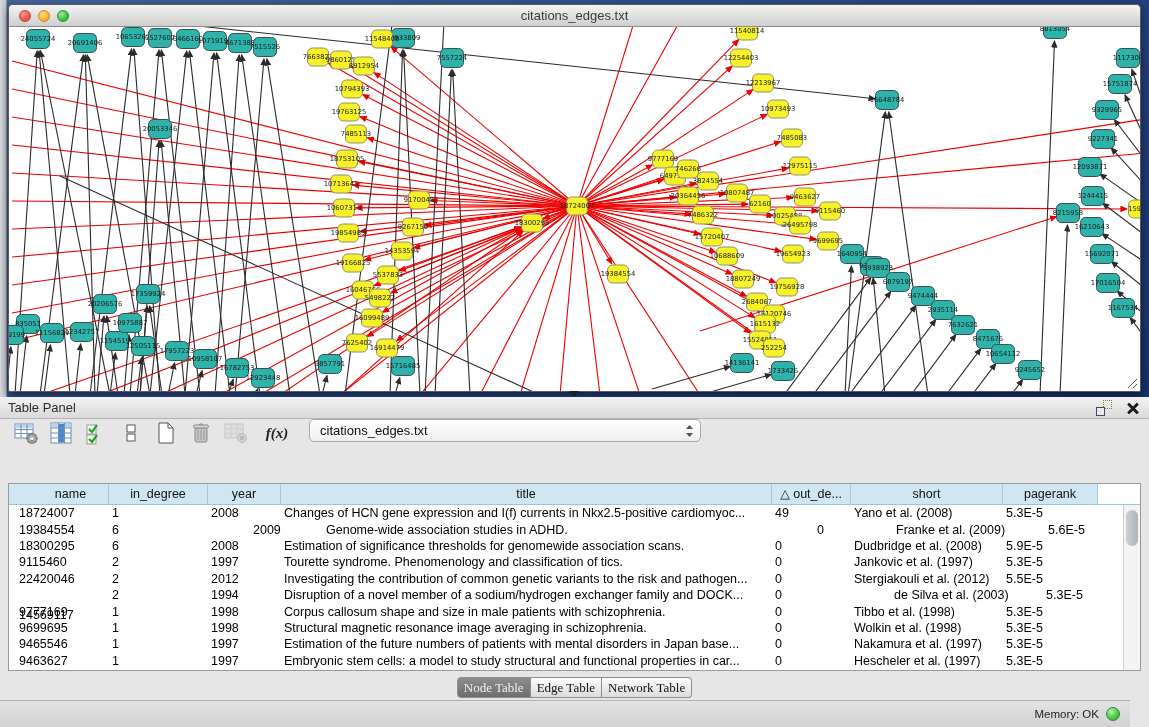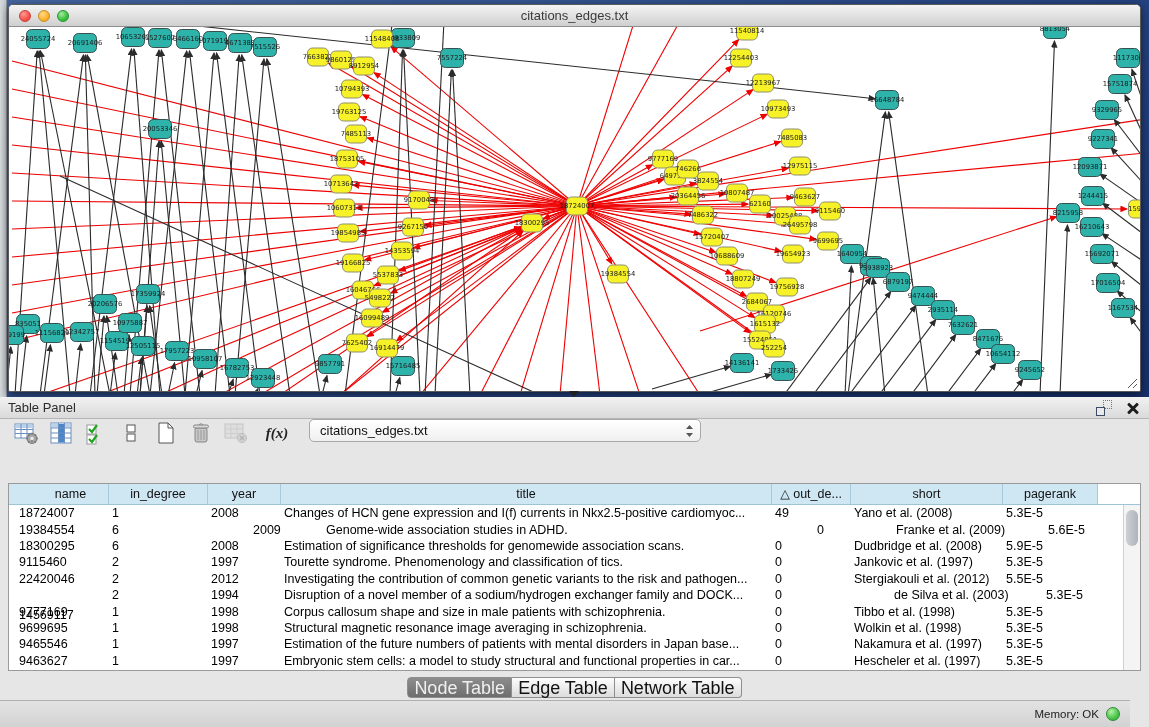--- a/index.html
+++ b/index.html
@@ -60,22 +60,22 @@
   .hcell { font-size:12.5px; color:#111; text-align:center; line-height:20px;
     border-right:1px solid #a6c9dc; overflow:hidden; white-space:nowrap; cursor:pointer; }
   .hcell:last-child { border-right:none; cursor:default; background:#fff; }
   .trow { display:flex; height:16.4px; align-items:center; cursor:default; }
   .tcell { font-size:12.5px; color:#000; padding-left:8px; overflow:hidden; white-space:nowrap; }
   .tcell.c0 { padding-left:10px; }
   #vscroll { position:absolute; right:0; top:21px; bottom:0; width:17px; background:#f4f4f4; border-left:1px solid #d0d0d0; }
   #vthumb { position:absolute; left:2px; top:5px; width:12px; height:36px; background:linear-gradient(90deg,#cdd1d5,#aeb4ba); border-radius:6px; }
 
   #tab-strip { position:absolute; left:0; top:276px; width:1149px; height:28px; display:flex; justify-content:center; align-items:center; }
-  .seg { height:21px; line-height:20px; padding:0 6px; font-size:18px; border:1px solid #8e8e8e; border-left:none; cursor:pointer;
-    background:linear-gradient(#fdfdfd,#dcdcdc); color:#111; }
+  .seg { height:21px; line-height:20px; padding:0 6px; font-size:13px; border:1px solid #8e8e8e; border-left:none; cursor:pointer;
+    background:linear-gradient(#fdfdfd,#dcdcdc); color:#111;font-family:Liberation Serif, serif; }
   .seg.first { border-left:1px solid #8e8e8e; border-radius:4px 0 0 4px; }
   .seg.last { border-radius:0 4px 4px 0; }
   .seg.active { background:linear-gradient(#8d8d8d,#6e6e6e); color:#f0f0f0; }
 
   #status-bar { position:absolute; left:0; top:303px; width:1130px; height:27px;
     background:linear-gradient(#e3e3e3,#d2d2d2); border-top:1px solid #b0b0b0;
     display:flex; align-items:center; justify-content:flex-end; padding-right:10px; }
   #mem-label { font-size:11.5px; color:#222; margin-right:7px; }
   #mem-dot { width:14px; height:14px; border-radius:50%; border:1px solid #2e8a34;
     background:radial-gradient(circle at 35% 30%, #b8f0a8,#4ec94e 55%,#2aa22e); cursor:pointer; }

